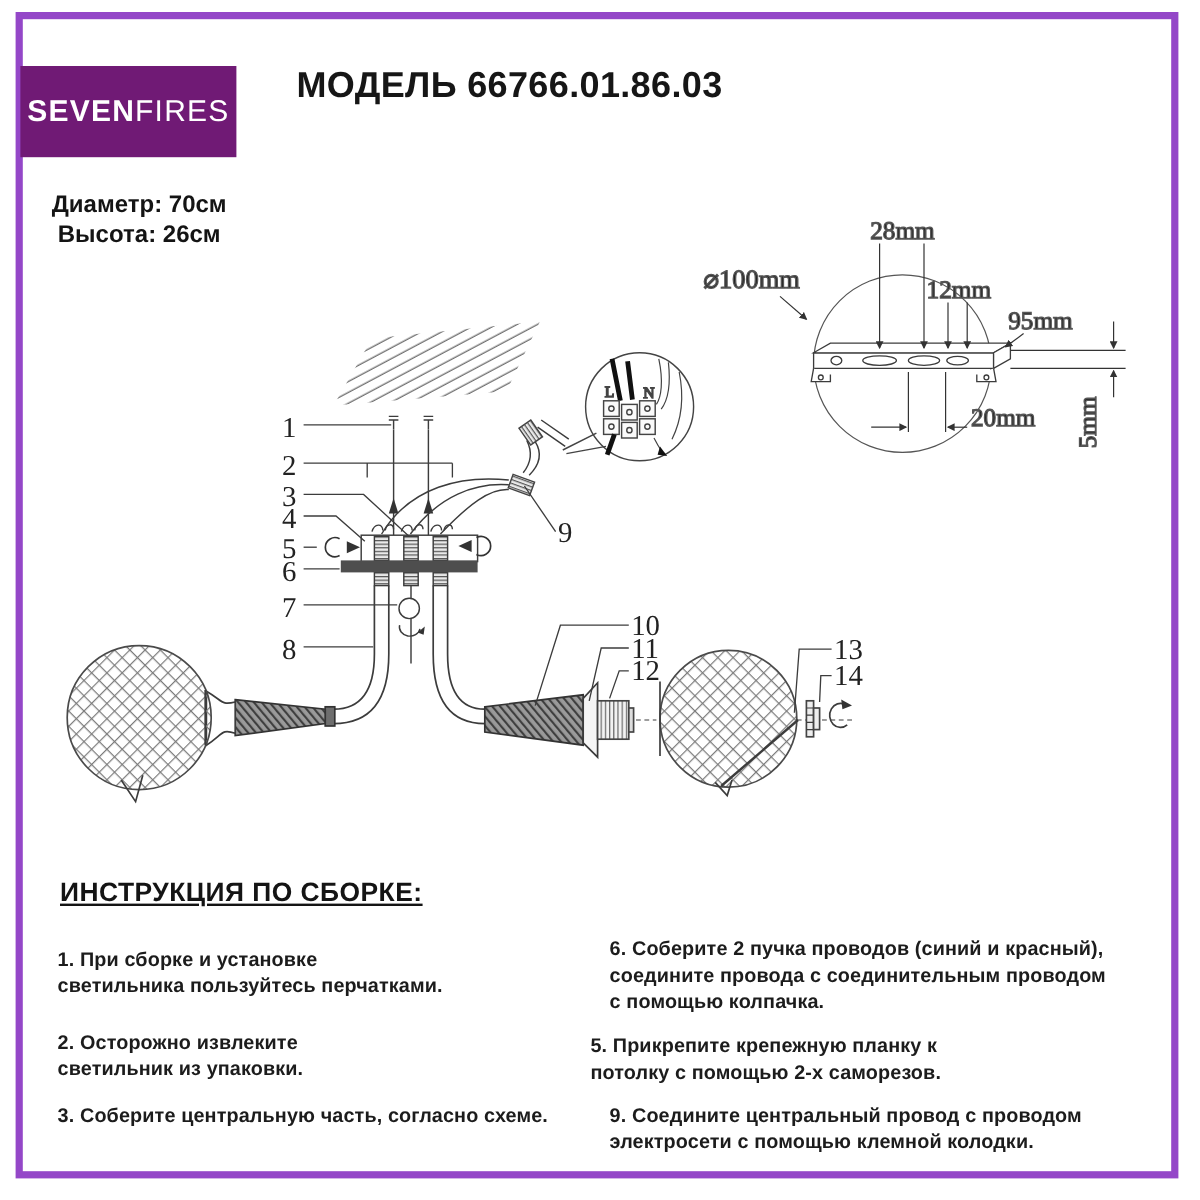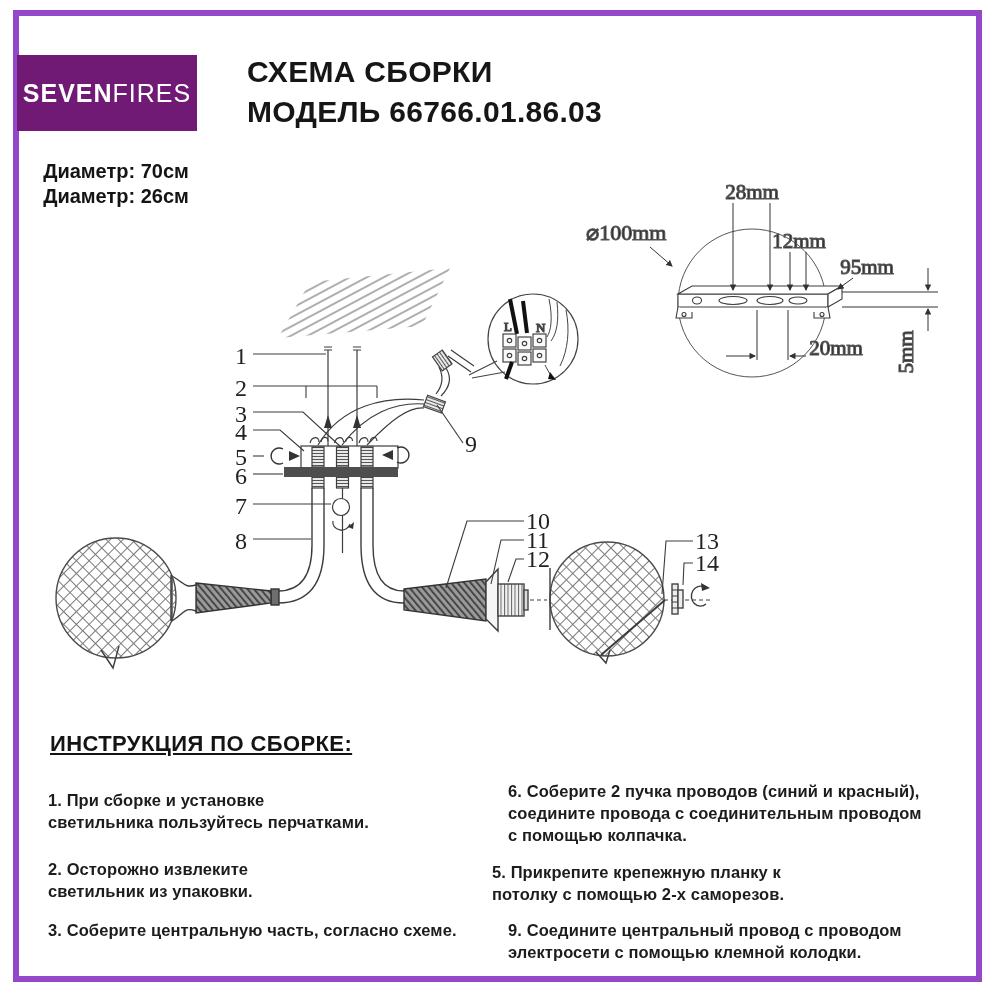--- a/index.html
+++ b/index.html
@@ -47,27 +47,26 @@
 <body>
 
 <div class="frame"></div>
 
 <div class="logo">
   <span class="b">SEVEN</span>
     <span class="l">FIRES</span>
 </div>
 
 <div class="title">
-  <div>СХЕМА СБОРКИ</div>
   <div>МОДЕЛЬ 66766.01.86.03</div>
 </div>
 
 <div class="dims">
   <div>Диаметр: 70см</div>
-  <div>Диаметр: 26см</div>
+  <div>Высота: 26см</div>
 </div>
 
 <svg width="1000" height="600" viewBox="0 140 1000 600">
   <defs>
     <pattern id="pX" width="9" height="9" patternUnits="userSpaceOnUse" patternTransform="rotate(45)">
       <path d="M0,0.5 H9 M0.5,0 V9" stroke="#7b7b7b" stroke-width="1" fill="none"></path>
     </pattern>
     <pattern id="pCone" width="5" height="5" patternUnits="userSpaceOnUse" patternTransform="rotate(-40)">
       <rect width="5" height="5" fill="#9a9a9a"></rect>
         <path d="M0.8,0 V5" stroke="#3f3f3f" stroke-width="2"></path>

